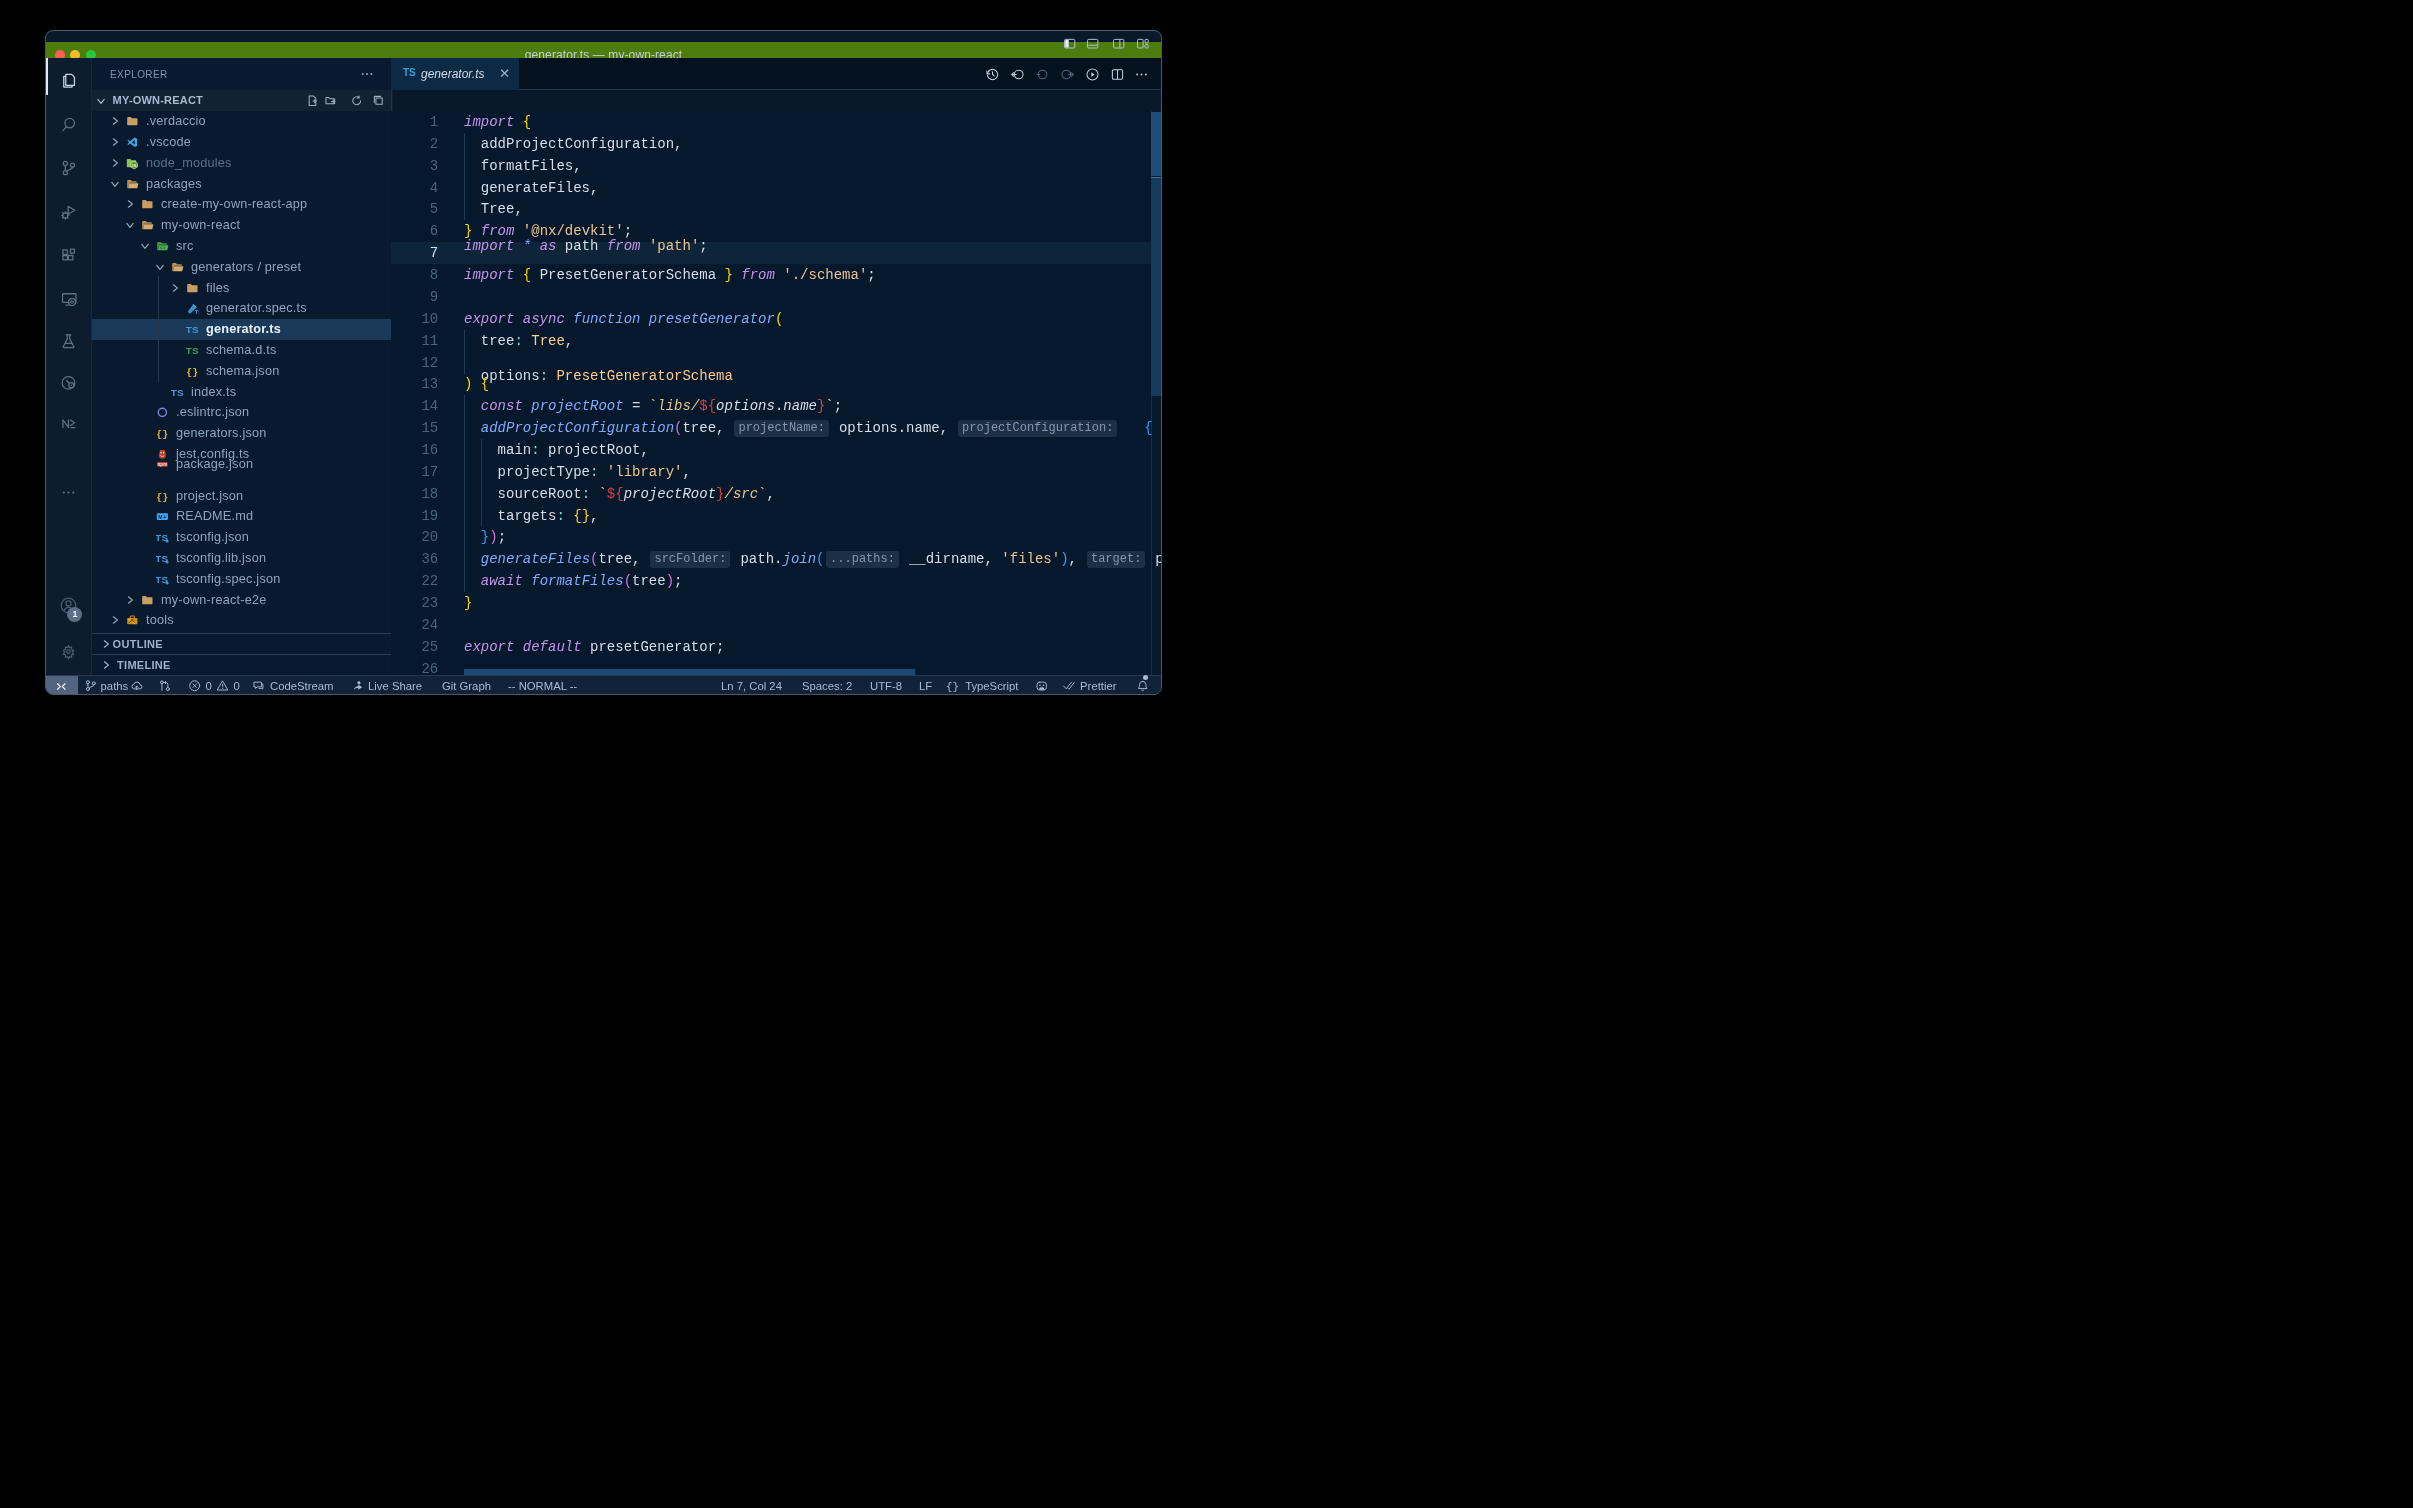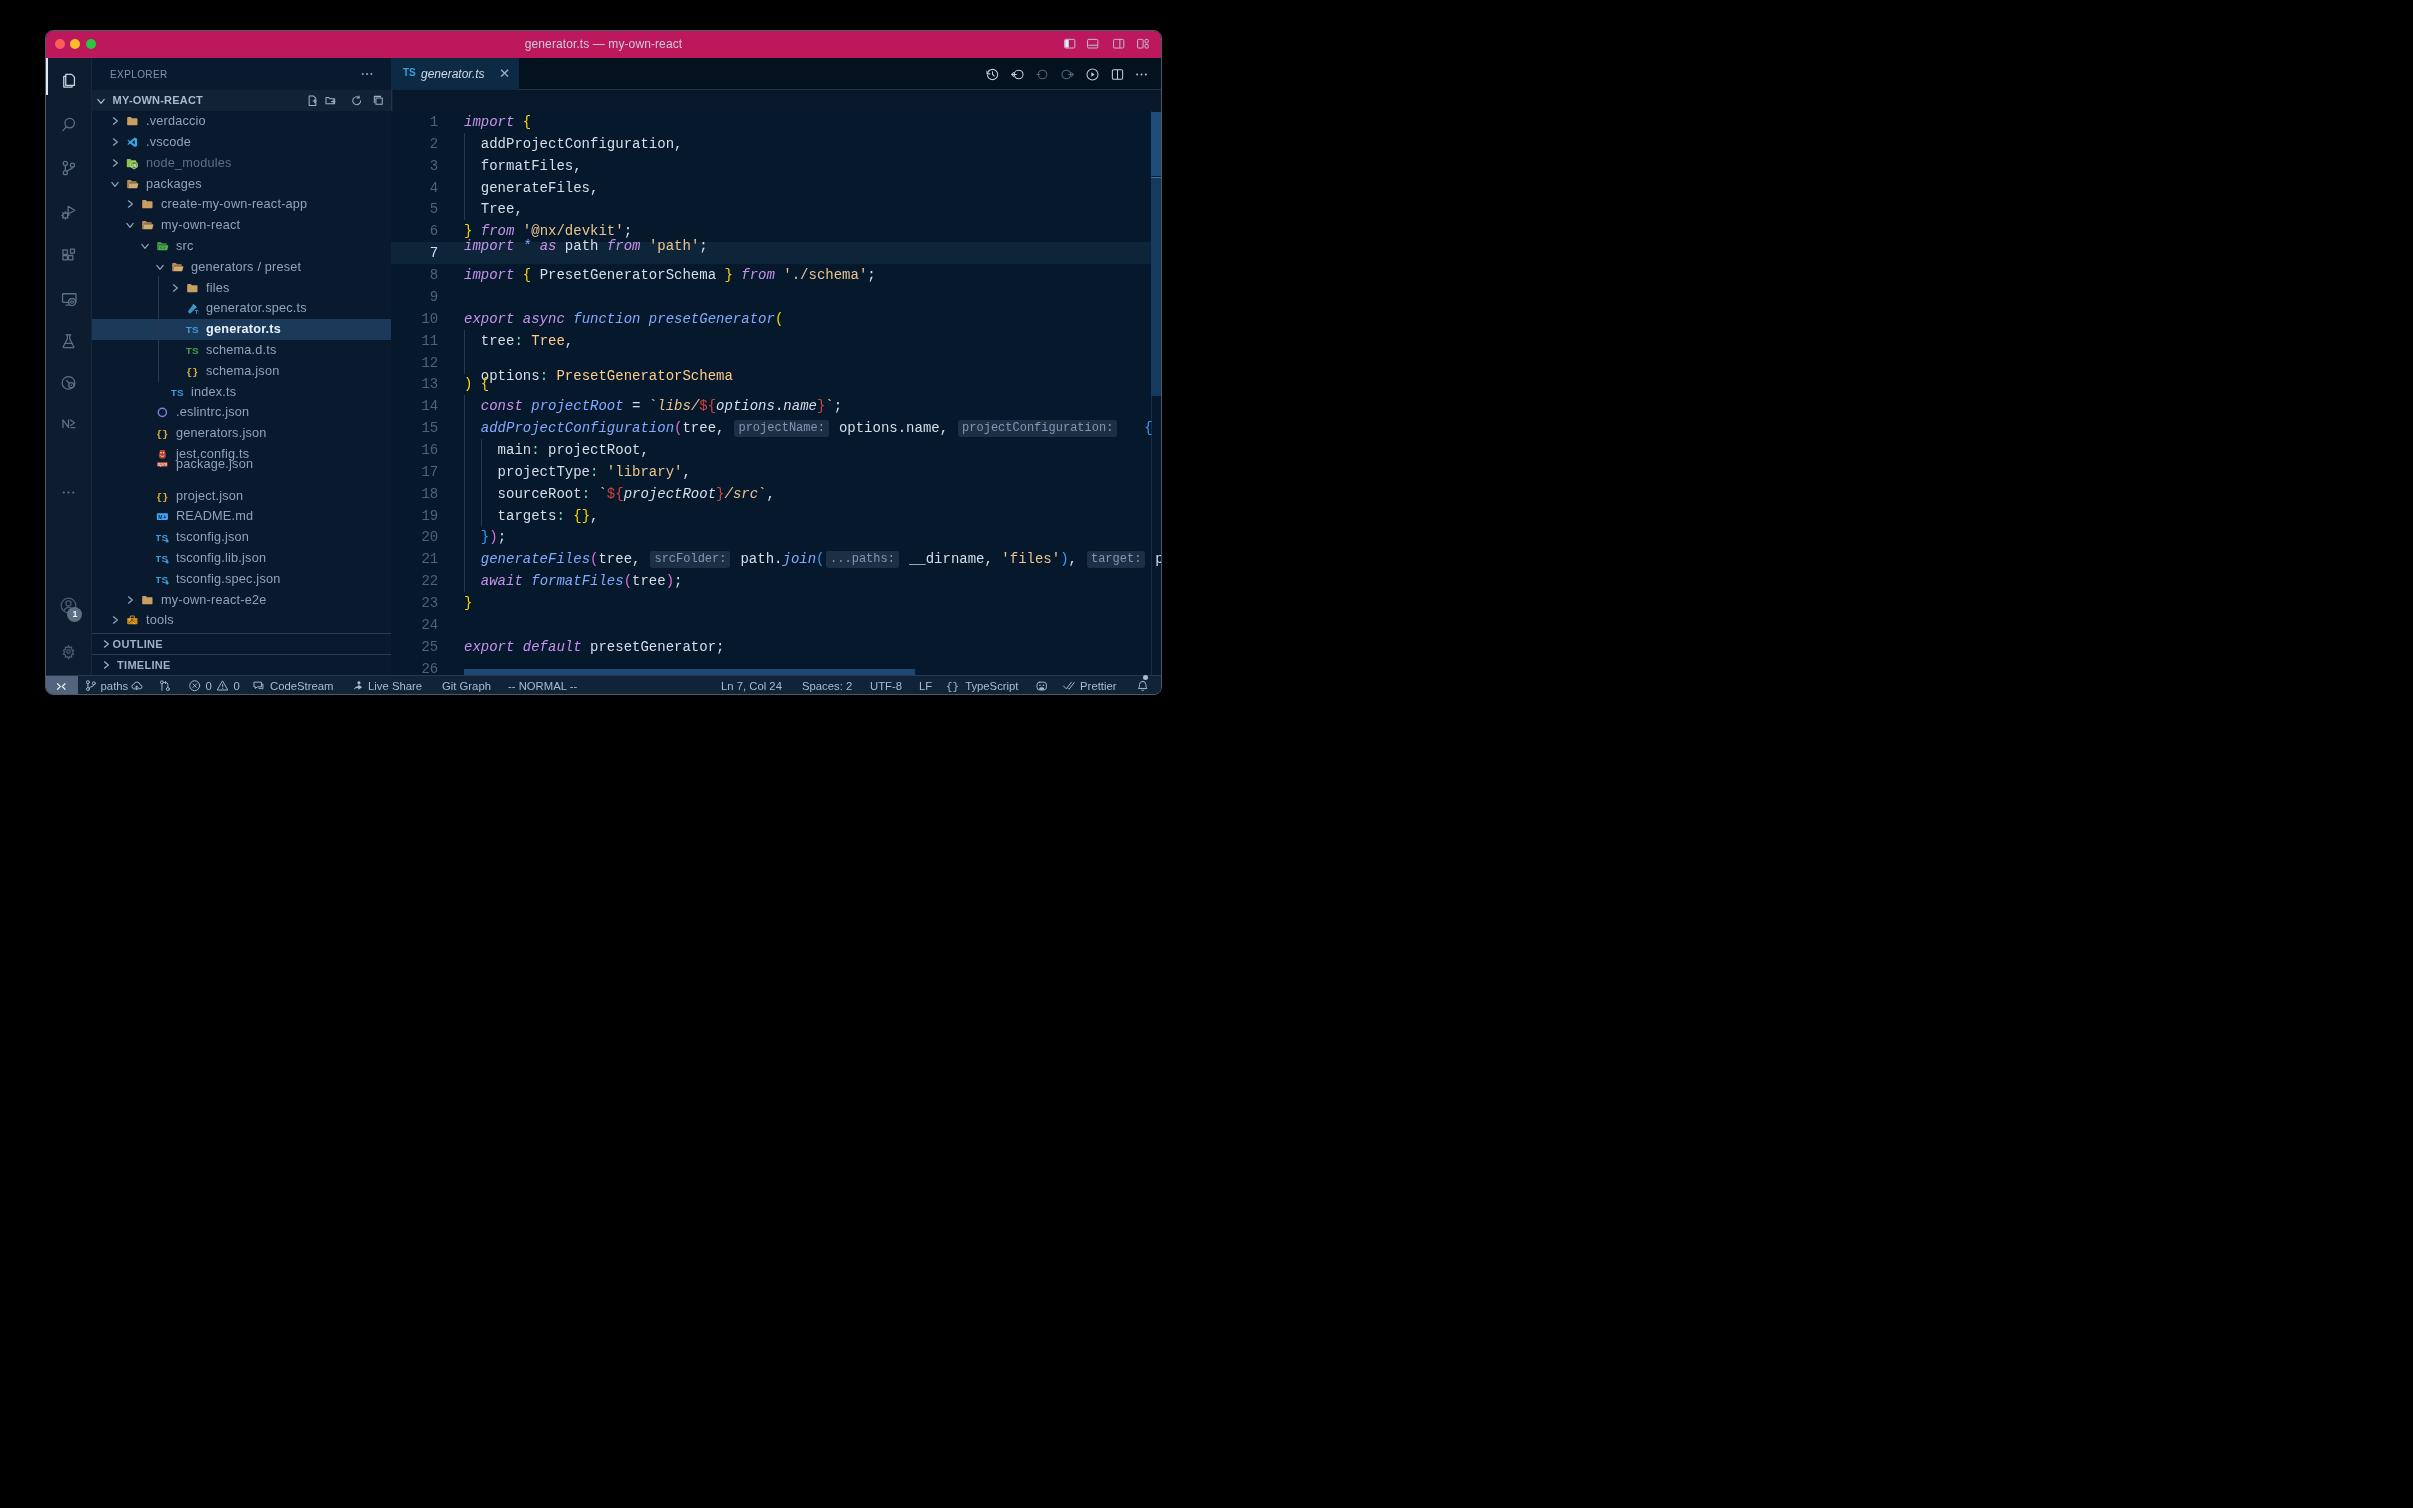--- a/index.html
+++ b/index.html
@@ -1,19 +1,19 @@
 <!DOCTYPE html>
 <html style="font-size:12.7px"><head><meta charset="utf-8"><style>
 html,body{margin:0;padding:0;background:#000;width:1207px;height:754px;overflow:hidden;}
 *{box-sizing:border-box;}
 body{font-family:"Liberation Sans",sans-serif;-webkit-font-smoothing:antialiased;}
 #win{position:absolute;left:45px;top:30px;width:1117px;height:665px;background:#09192b;
  border-radius:8px;border:0.8px solid #4d5a66;overflow:hidden;}
 
-#title{position:absolute;left:0;top:0;width:100%;height:27px;background:#be185d;}
+#title{position:absolute;left:0;top:11px;width:100%;height:27px;background:#4d7c0f;}
 .tl{position:absolute;top:8.3px;width:10px;height:10px;border-radius:50%;}
 #title .t{position:absolute;top:0;line-height:27px;width:100%;text-align:center;
  font-size:12px;color:#c3cdd9;letter-spacing:0.1px;}
 .ticon{position:absolute;top:6px;}
 
 #act{position:absolute;left:0;top:27px;width:45px;height:625px;background:#0d1c2f;}
 #act svg{position:absolute;left:13px;}
 .abar{position:absolute;left:0;top:27px;width:2px;height:37px;background:#dfe9f3;}
 
 #side{position:absolute;left:45px;top:27px;width:301px;height:617px;background:#0a1a2e;
@@ -567,21 +567,21 @@
       <div class="lnum" style="top:328px">16</div>
       <div class="cline" style="top:328px"><span class="w">    main</span><span class="c">:</span><span class="w"> projectRoot,</span></div>
       <div class="lnum" style="top:350px">17</div>
       <div class="cline" style="top:350px"><span class="w">    projectType</span><span class="c">:</span> <span class="s">'library'</span><span class="w">,</span></div>
       <div class="lnum" style="top:372px">18</div>
       <div class="cline" style="top:372px"><span class="w">    sourceRoot</span><span class="c">:</span> <span class="s">`</span><span class="r">${</span><span class="wi">projectRoot</span><span class="r">}</span><span class="si">/src</span><span class="s">`</span><span class="w">,</span></div>
       <div class="lnum" style="top:394px">19</div>
       <div class="cline" style="top:394px"><span class="w">    targets</span><span class="c">:</span> <span class="g1">{}</span><span class="w">,</span></div>
       <div class="lnum" style="top:415px">20</div>
       <div class="cline" style="top:415px"><span class="w">  </span><span class="g3">}</span><span class="g2">)</span><span class="w">;</span></div>
-      <div class="lnum" style="top:437px">21</div>
+      <div class="lnum" style="top:437px">36</div>
       <div class="cline" style="top:437px"><span class="w">  </span><span class="f">generateFiles</span><span class="g2">(</span><span class="w">tree, </span><span class="inl">srcFolder:</span><span class="w"> path.</span><span class="f">join</span><span class="g3">(</span><span class="inl">...paths:</span><span class="w"> __dirname, </span><span class="s">'files'</span><span class="g3">)</span><span class="w">, </span><span class="inl">target:</span><span class="w"> pr</span></div>
       <div class="lnum" style="top:459px">22</div>
       <div class="cline" style="top:459px"><span class="w">  </span><span class="k">await</span> <span class="f">formatFiles</span><span class="g2">(</span><span class="w">tree</span><span class="g2">)</span><span class="w">;</span></div>
       <div class="lnum" style="top:481px">23</div>
       <div class="cline" style="top:481px"><span class="g1">}</span></div>
       <div class="lnum" style="top:503px">24</div>
       <div class="lnum" style="top:525px">25</div>
       <div class="cline" style="top:525px"><span class="k">export default</span><span class="w"> presetGenerator;</span></div>
       <div class="lnum" style="top:547px">26</div>
       <div class="ig" style="left:73px;top:22px;height:87px"></div>

